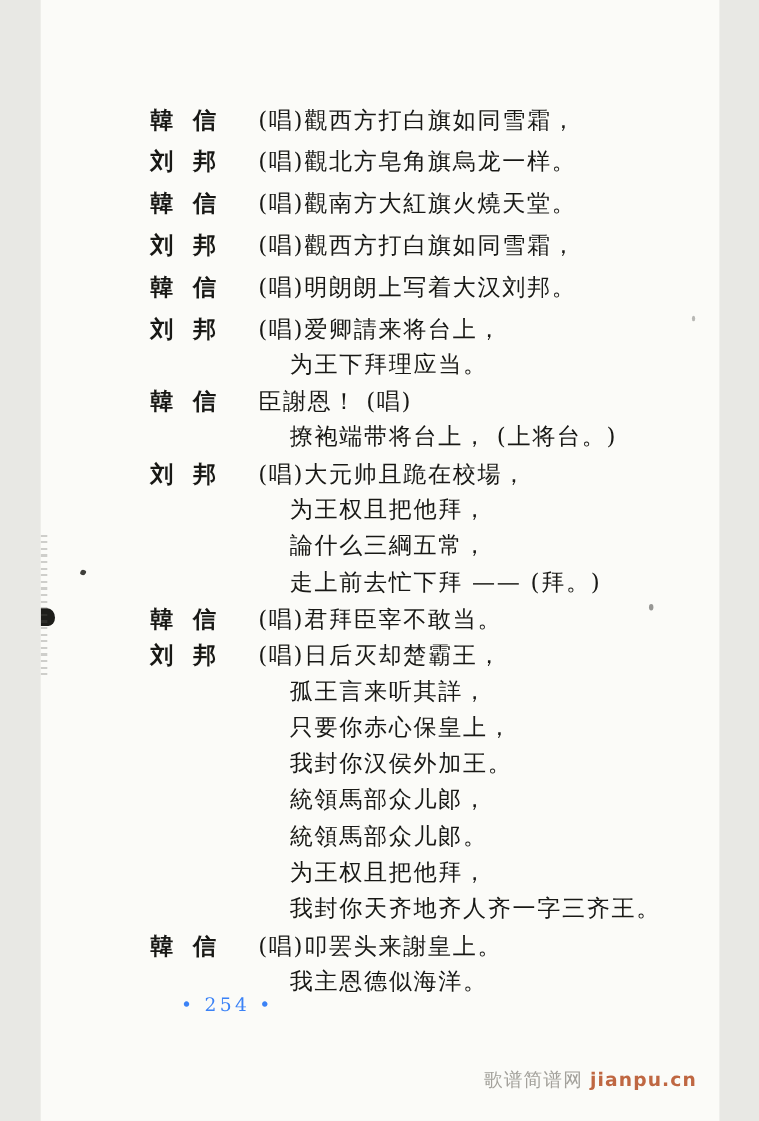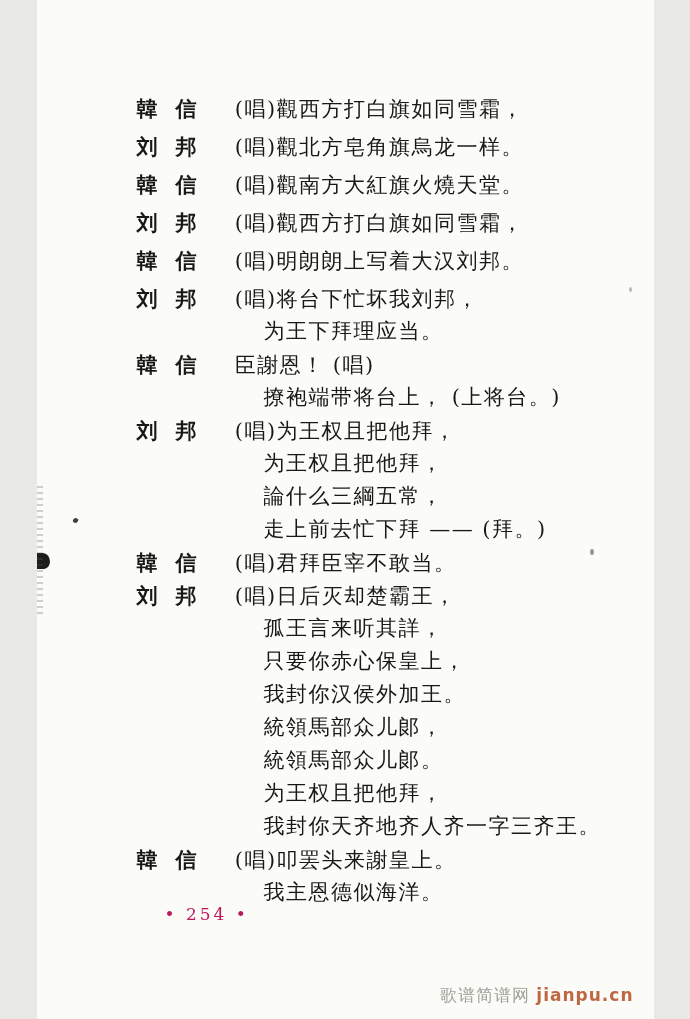--- a/index.html
+++ b/index.html
@@ -31,25 +31,25 @@
     width:90px;
     font-weight:bold;
     letter-spacing:18px;
   }
   .line.indent { padding-left:127px; }
   .pagenum {
     margin-top:23px;
     padding-left:28px;
     font-size:17px;
     letter-spacing:3px;
-    color:#be185d;
+    color:#3b82f6;
   }
   .watermark {
     position:absolute;
-    right:20px; bottom:12px;
+    right:20px; bottom:26px;
     font-size:17px;
     letter-spacing:1px;
     font-family:"DejaVu Sans","Liberation Sans",sans-serif;
   }
   .watermark .wm-name { color:#a3a19b; }
   .watermark .wm-url  { color:#bf6742; font-weight:bold; }
   
   .artifact { position:absolute; background:#1d1d1a; }
   .a1 { left:0;   top:553px; width:13px; height:16px; border-radius:0 70% 60% 0; }
   .a2 { left:36px; top:518px; width:5px;  height:5px; border-radius:60% 30% 60% 40%; transform:rotate(25deg); opacity:.85; }
@@ -87,41 +87,41 @@
       <span class="text">(唱)觀西方打白旗如同雪霜，</span>
     </div>
 
     <div class="line">
       <span class="speaker">韓信</span>
       <span class="text">(唱)明朗朗上写着大汉刘邦。</span>
     </div>
 
     <div class="line">
       <span class="speaker">刘邦</span>
-      <span class="text">(唱)将台下忙坏我刘邦，</span>
+      <span class="text">(唱)爱卿請来将台上，</span>
     </div>
 
     <div class="line indent">
       
       <span class="text">为王下拜理应当。</span>
     </div>
 
     <div class="line">
       <span class="speaker">韓信</span>
       <span class="text">臣謝恩！ (唱)</span>
     </div>
 
     <div class="line indent">
       
       <span class="text">撩袍端带将台上， (上将台。)</span>
     </div>
 
     <div class="line">
       <span class="speaker">刘邦</span>
-      <span class="text">(唱)为王权且把他拜，</span>
+      <span class="text">(唱)大元帅且跪在校場，</span>
     </div>
 
     <div class="line indent">
       
       <span class="text">为王权且把他拜，</span>
     </div>
 
     <div class="line indent">
       
       <span class="text">論什么三綱五常，</span>

